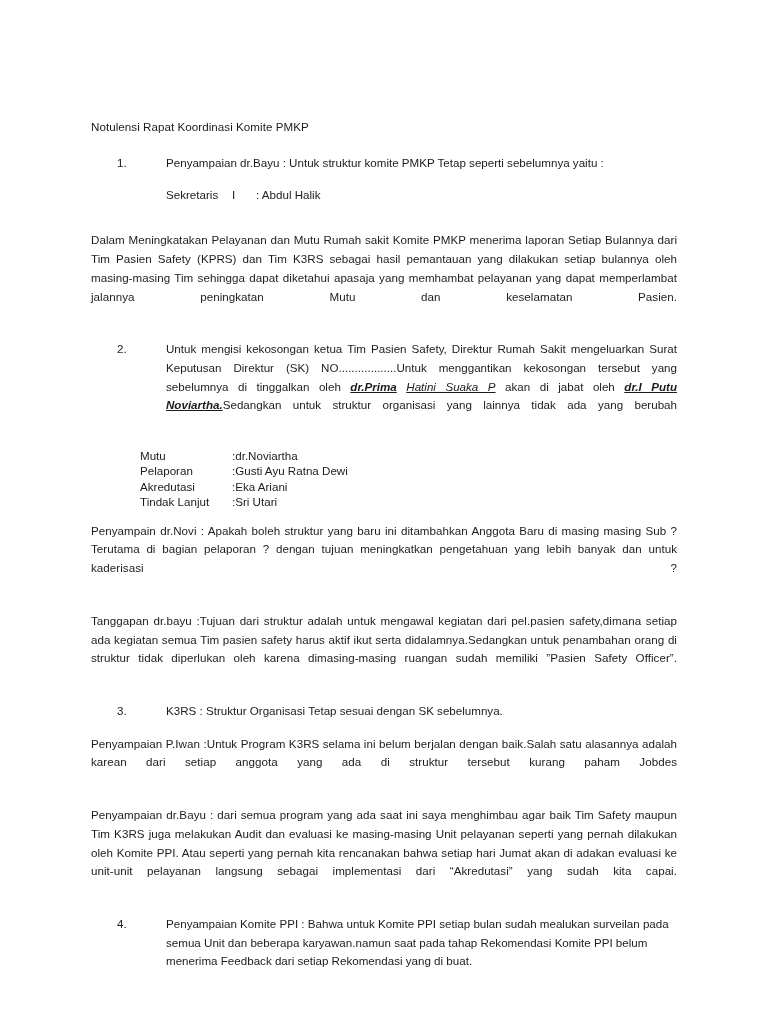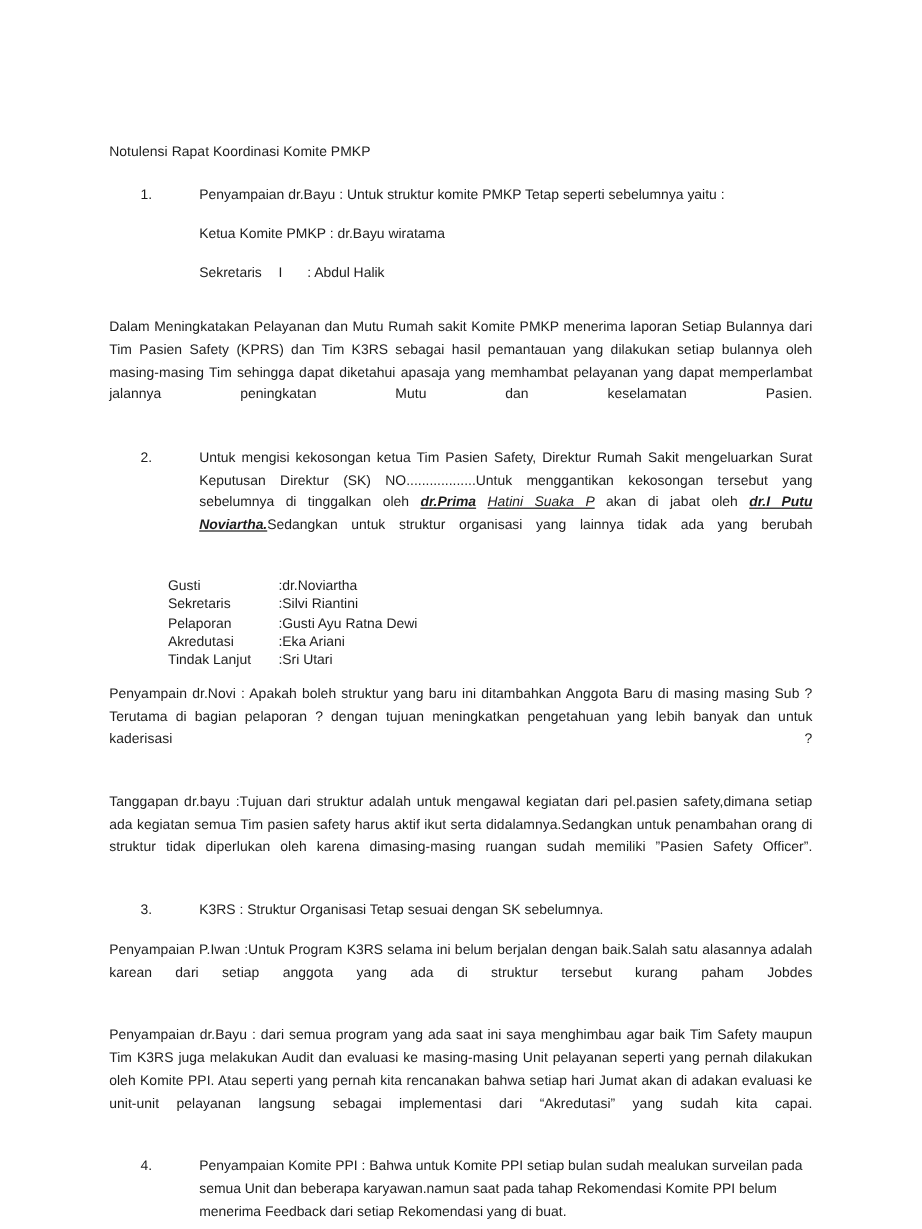--- a/index.html
+++ b/index.html
@@ -118,45 +118,38 @@
 <div class="page">
   <div class="doc-body">
 
     <p class="title">Notulensi Rapat Koordinasi Komite PMKP</p>
 
     <div class="numitem nojust">
       <span class="marker">1.</span>
       <span class="itemtext">Penyampaian dr.Bayu : Untuk struktur komite PMKP Tetap seperti sebelumnya yaitu :</span>
     </div>
 
-    <div class="indent-line">
-      <span>Ketua Komite PMKP</span>
-      <span>: dr.Bayu wiratama</span>
-    </div>
 
     <div class="indent-line">
       <span class="lbl">Sekretaris</span><span class="rom">I</span><span>: Abdul Halik</span>
     </div>
 
 
     <div class="spacer-sm"></div>
 
     <p class="para">Dalam Meningkatakan Pelayanan dan Mutu Rumah sakit Komite PMKP menerima laporan Setiap Bulannya dari Tim Pasien Safety (KPRS) dan Tim K3RS sebagai hasil pemantauan yang dilakukan setiap bulannya oleh masing-masing Tim sehingga dapat diketahui apasaja yang memhambat pelayanan yang dapat memperlambat jalannya peningkatan Mutu dan keselamatan Pasien.</p>
 
     <div class="numitem">
       <span class="marker">2.</span>
       <span class="itemtext"><span>Untuk mengisi kekosongan ketua Tim Pasien Safety, Direktur Rumah Sakit  mengeluarkan Surat Keputusan Direktur (SK) NO..................Untuk menggantikan kekosongan tersebut yang sebelumnya di tinggalkan oleh </span><span class="bolditalic">dr.Prima</span><span>  </span><span class="italic">Hatini Suaka P</span><span> akan di jabat oleh </span><span class="bolditalic">dr.I Putu Noviartha.</span><span>Sedangkan untuk struktur organisasi yang lainnya tidak ada yang berubah</span></span>
     </div>
 
     <div class="kv-block">
       <div class="kv-row">
-        <span class="kv-key">Gusti</span><span class="kv-val">:dr.Noviartha</span>
-      </div>
-      <div class="kv-row">
-        <span class="kv-key">Sekretaris</span><span class="kv-val">:Silvi Riantini</span>
+        <span class="kv-key">Mutu</span><span class="kv-val">:dr.Noviartha</span>
       </div>
       <div class="kv-row">
         <span class="kv-key">Pelaporan</span><span class="kv-val">:Gusti Ayu Ratna Dewi</span>
       </div>
       <div class="kv-row">
         <span class="kv-key">Akredutasi</span><span class="kv-val">:Eka Ariani</span>
       </div>
       <div class="kv-row">
         <span class="kv-key">Tindak Lanjut</span><span class="kv-val">:Sri Utari</span>
       </div>

